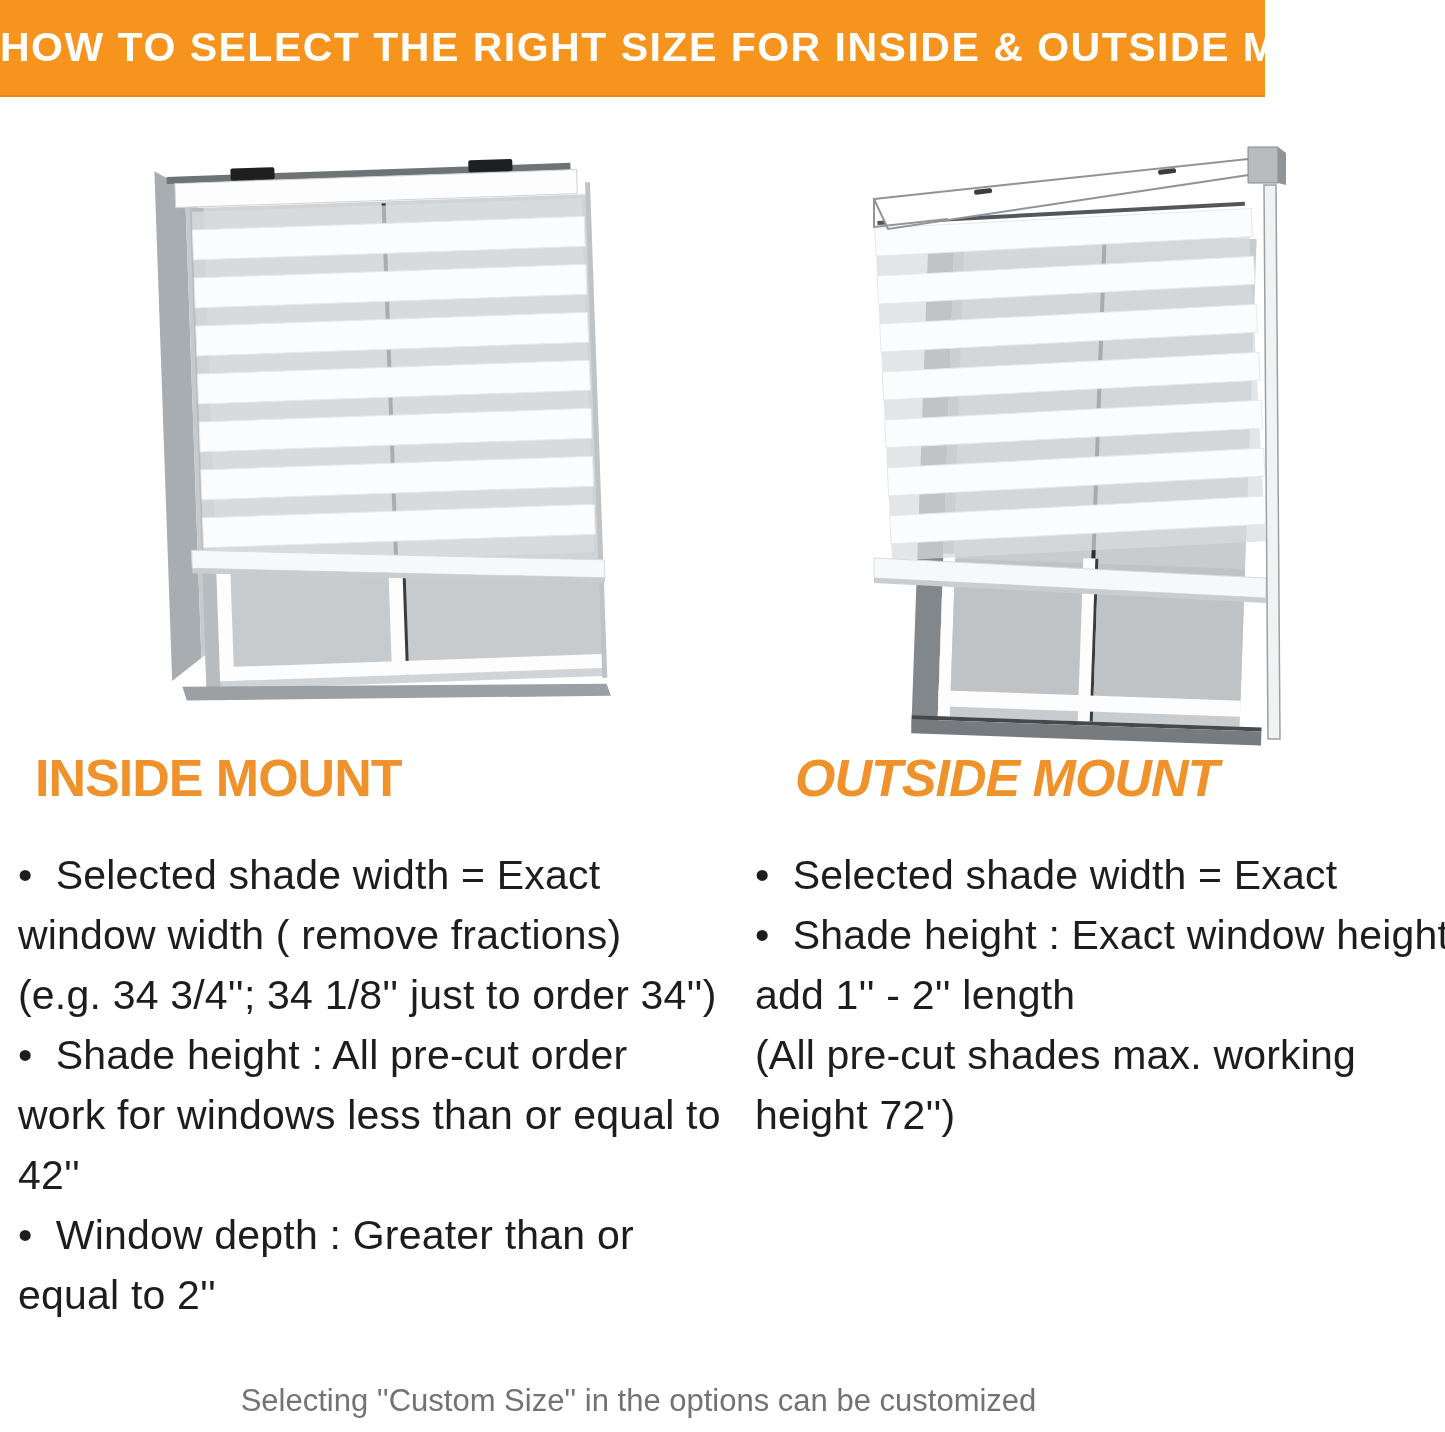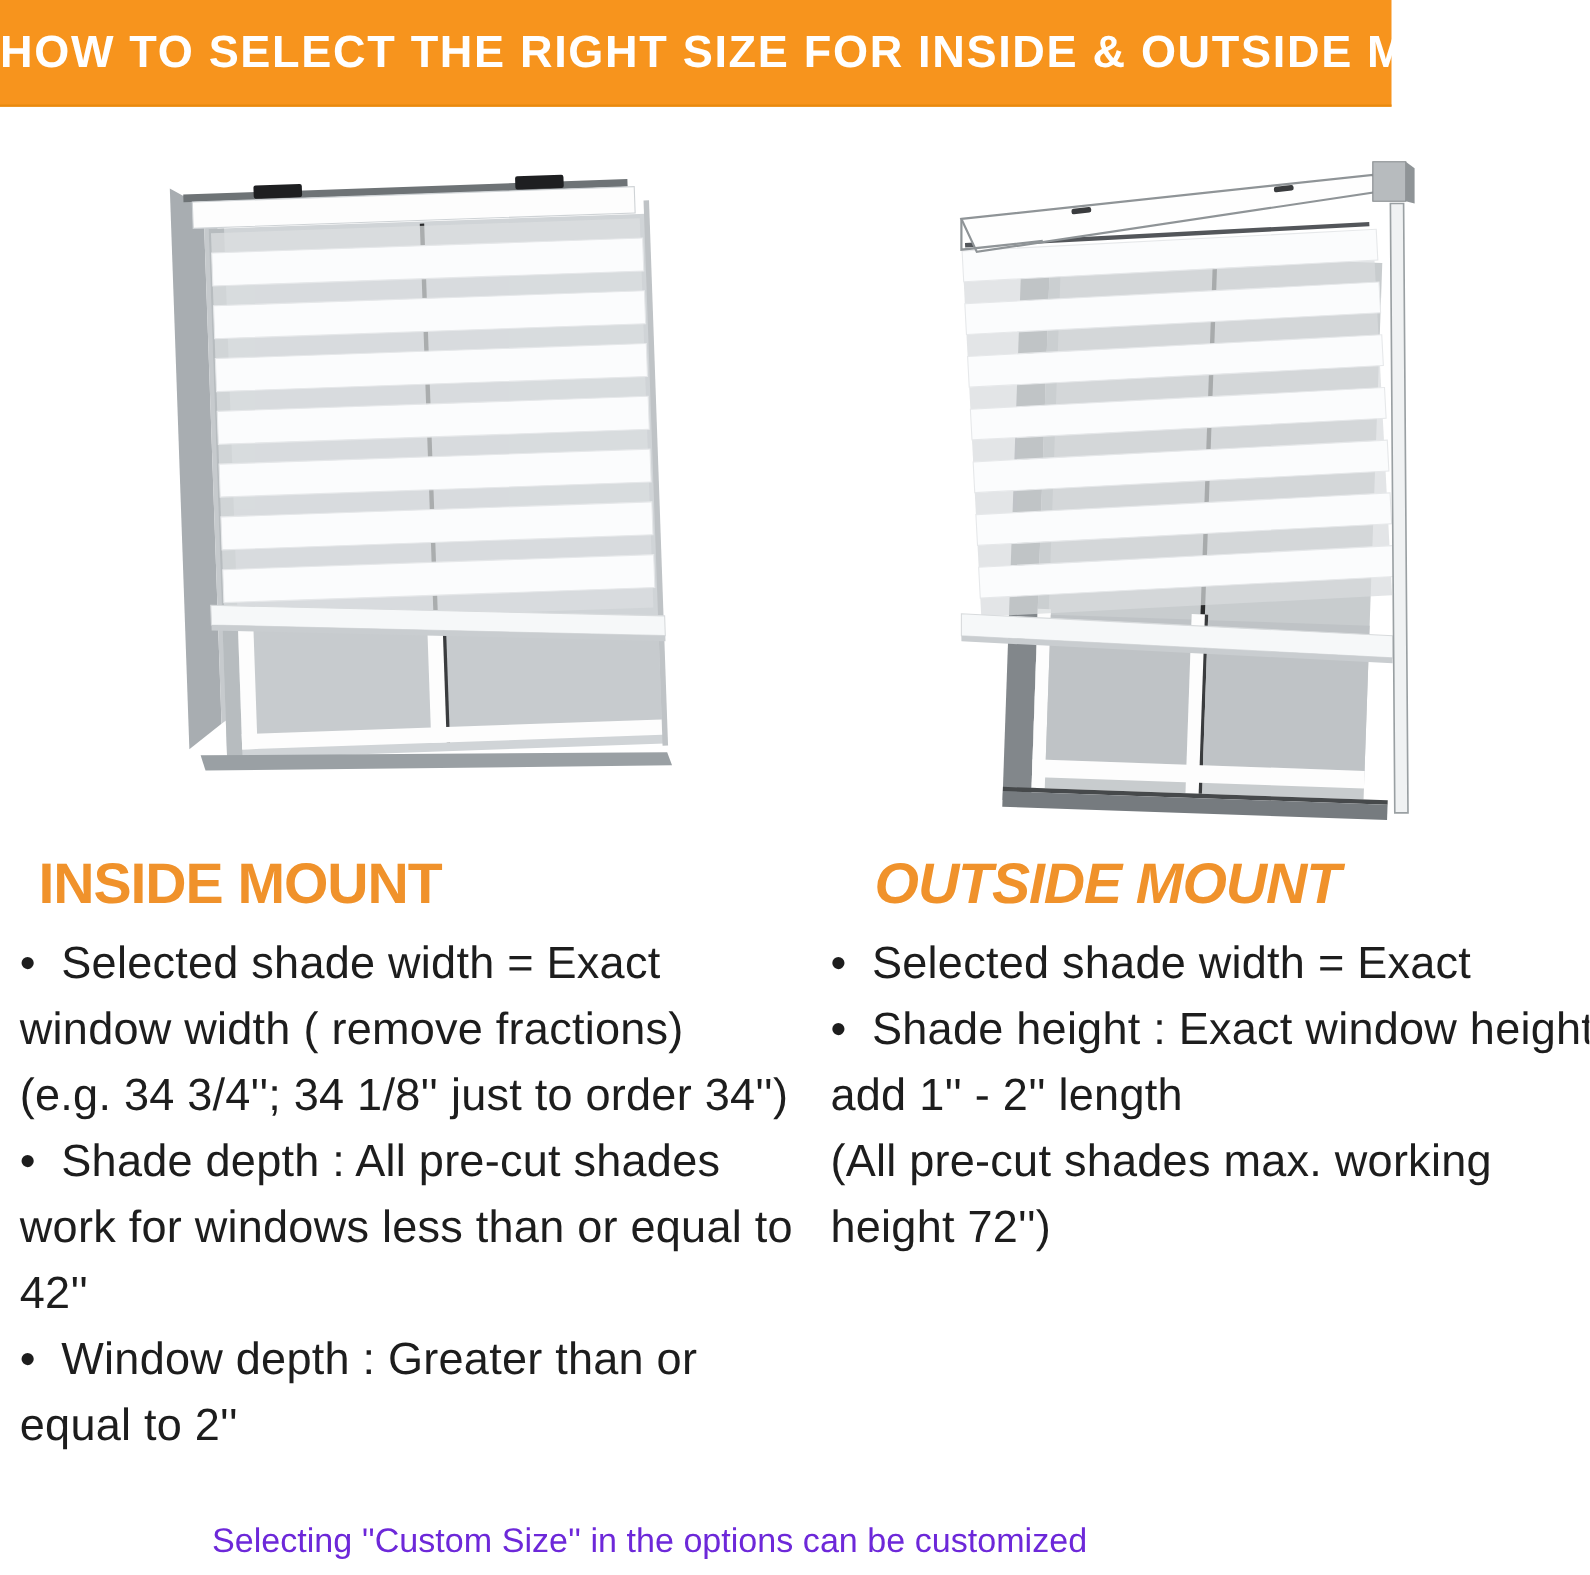--- a/index.html
+++ b/index.html
@@ -25,40 +25,40 @@
   .illus{position:absolute;}
   .illus-inside{left:148px;top:143px;width:505px;height:600px;}
   .illus-outside{left:828px;top:133px;width:505px;height:635px;}
   .col-heading{
     position:absolute;top:748px;
     color:#F0922B;
     font-weight:bold;
     font-size:52px;
     letter-spacing:-1px;
     white-space:nowrap;
-    margin-top:26px;
   }
   .heading-inside{left:35px;}
   .heading-outside{left:795px;font-style:italic;}
   .spec-block{
     position:absolute;top:845px;
     color:#1D1D1D;
     font-size:41px;
     line-height:60px;
     letter-spacing:0.2px;
   }
   .spec-left{left:18px;width:700px;}
   .spec-right{left:755px;width:680px;}
   .spec-line{white-space:pre;}
   .footer-note{
     position:absolute;left:0;top:1383px;width:1181px;
     text-align:center;
-    color:#6d28d9;
+    color:#737373;
     font-size:31px;
     white-space:nowrap;
+    padding-left:48px;
   }
 </style>
 </head>
 <body>
 
 <div class="page">
 
   <div class="header-bar">HOW TO SELECT THE RIGHT SIZE FOR INSIDE &amp; OUTSIDE MOUNT</div>
 
   <svg class="illus illus-inside" viewBox="0 0 505 600" aria-label="zebra-shade-window-inside-mount">
@@ -166,21 +166,21 @@
     <polygon points="436,52 448,52 452,606 440,606" fill="#f0f2f3" stroke="#9aa0a3" stroke-width="1.5"></polygon>
   </svg>
 
   <div class="col-heading heading-inside">INSIDE MOUNT</div>
   <div class="col-heading heading-outside">OUTSIDE MOUNT</div>
 
   <div class="spec-block spec-left">
     <div class="spec-line">•  Selected shade width = Exact</div>
     <div class="spec-line">window width ( remove fractions)</div>
     <div class="spec-line">(e.g. 34 3/4''; 34 1/8'' just to order 34'')</div>
-    <div class="spec-line">•  Shade depth : All pre-cut shades</div>
+    <div class="spec-line">•  Shade height : All pre-cut order</div>
     <div class="spec-line">work for windows less than or equal to</div>
     <div class="spec-line">42''</div>
     <div class="spec-line">•  Window depth : Greater than or</div>
     <div class="spec-line">equal to 2''</div>
   </div>
 
   <div class="spec-block spec-right">
     <div class="spec-line">•  Selected shade width = Exact</div>
     <div class="spec-line">•  Shade height : Exact window height</div>
     <div class="spec-line">add 1'' - 2'' length</div>

